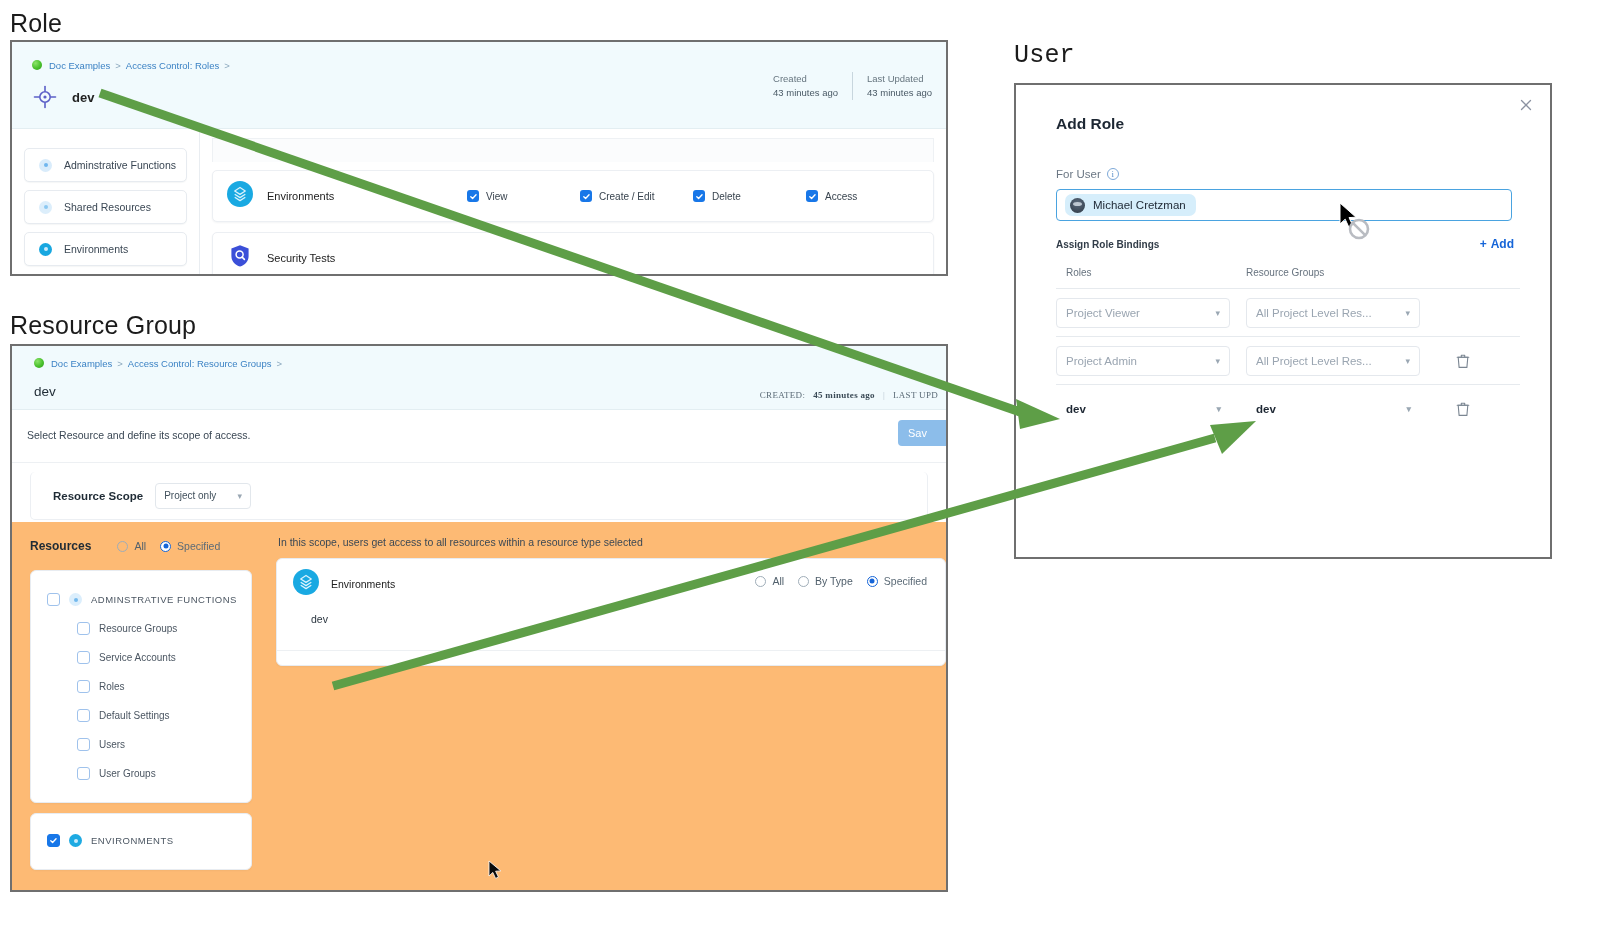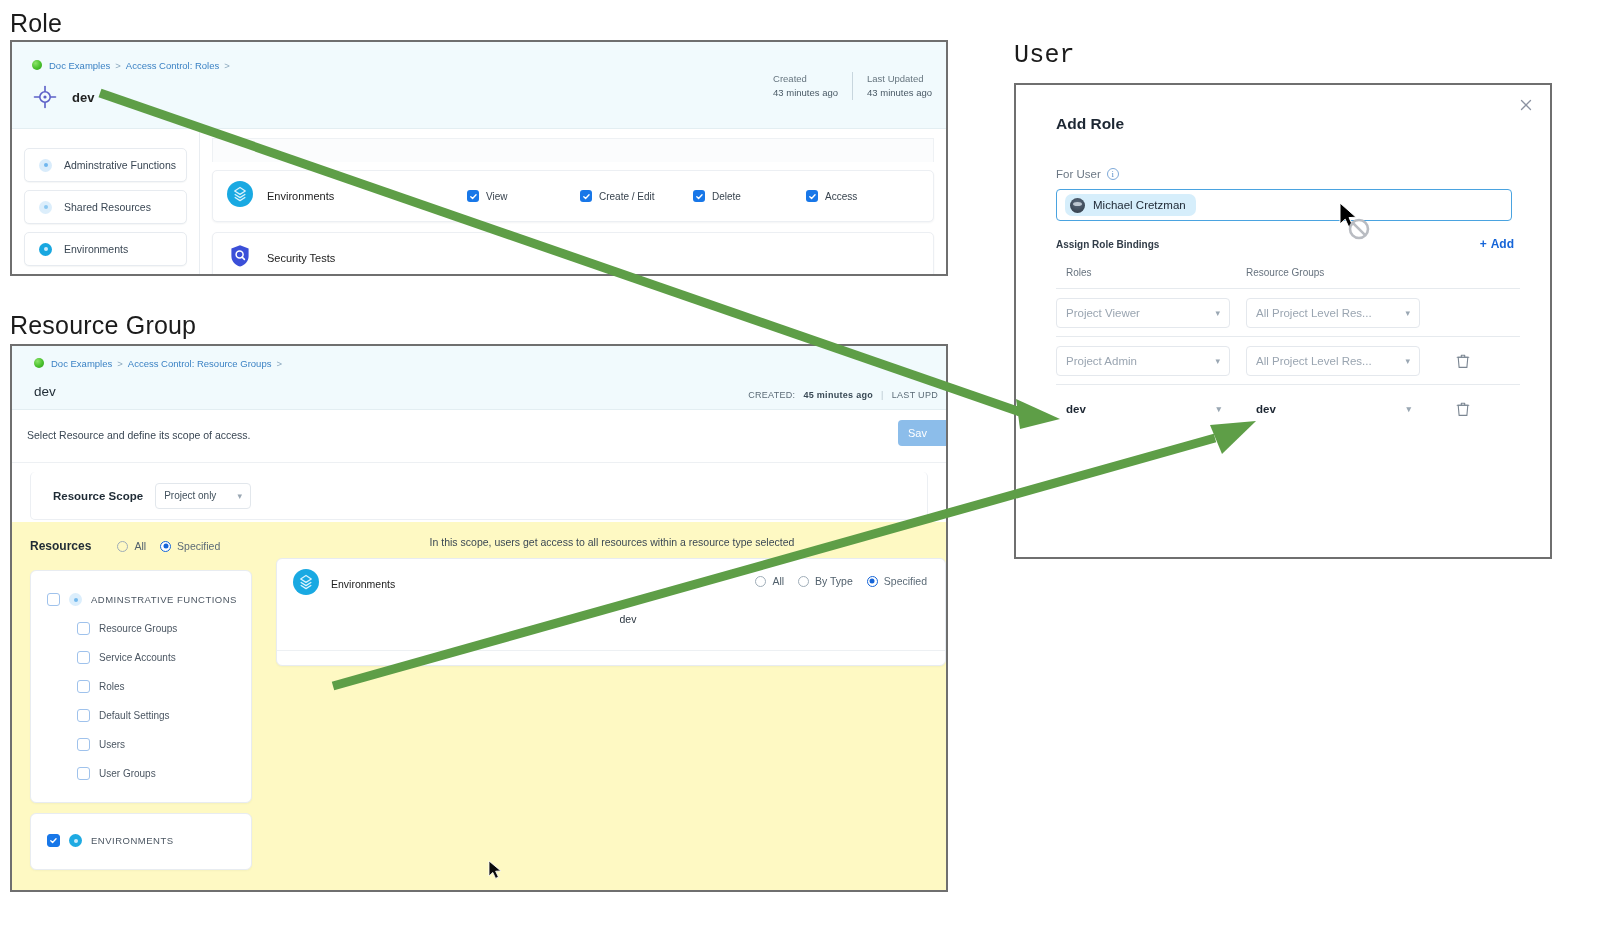--- a/index.html
+++ b/index.html
@@ -108,21 +108,21 @@
   
   #rg-panel { left: 10px; top: 344px; width: 938px; height: 548px; }
   .rg-header {
     position: absolute; left:0; top:0; right:0; height: 64px;
     background: #f1fafd; border-bottom: 1px solid #e3eef2;
   }
   .rg-title { position: absolute; left: 22px; top: 38px; font-size: 13.5px; color: #1f2b35; font-weight: 400; }
   .rg-meta {
     position: absolute; right: 8px; top: 44px;
     font-size: 9px; color: #5b6b77; letter-spacing: .3px;
-    display: flex; align-items: center; gap: 8px; white-space: nowrap;
+    display: flex; align-items: center; gap: 8px; white-space: nowrap; font-family: Liberation Serif, serif;
   }
   .rg-meta b { color: #3a4a56; font-weight: 700; }
   .rg-meta .divider { color: #b9c7d0; }
 
   .rg-subbar {
     position: absolute; left: 0; top: 65px; right: 0; height: 52px;
     background: #fff; border-bottom: 1px solid #edf0f3;
   }
   .rg-sub-text { position: absolute; left: 15px; top: 18px; font-size: 10.5px; color: #3a4754; }
   .save-btn {
@@ -142,21 +142,21 @@
     display: flex; align-items: center; padding-left: 22px; gap: 12px;
   }
   .scope-label { font-size: 11.5px; font-weight: 700; color: #1f2b35; }
   .mini-select {
     border: 1px solid #e2e7ec; border-radius: 4px; height: 26px; min-width: 96px;
     background: #fff; display: flex; align-items: center; justify-content: space-between;
     padding: 0 8px; font-size: 10px; color: #41505c;
   }
   .chev { color: #9aa7b3; font-size: 9px; margin-left: 8px; }
 
-  .rg-main { position: absolute; left: 0; top: 176px; right: 0; bottom: 0; background: #fef9c3; display: flex; text-align: center; }
+  .rg-main { position: absolute; left: 0; top: 176px; right: 0; bottom: 0; background: #fdba74; display: flex; }
   .rg-left { width: 250px; padding: 0 10px 0 18px; }
   .res-head { display: flex; align-items: center; height: 48px; gap: 0; }
   .res-head .ttl { font-size: 12px; font-weight: 700; color: #1f2b35; margin-right: 26px; }
   .radio { display: inline-flex; align-items: center; gap: 6px; font-size: 10.5px; color: #51606c; margin-right: 14px; }
   .radio .rc { width: 11px; height: 11px; border-radius: 50%; border: 1.4px solid #9fadb8; display: inline-block; flex: 0 0 auto; }
   .radio.on .rc { border-color: #1565d8; background: #fff; position: relative; }
   .radio.on .rc::after {
     content:""; position: absolute; left: 50%; top: 50%; width: 5px; height: 5px;
     transform: translate(-50%,-50%); background: #1565d8; border-radius: 50%;
   }

